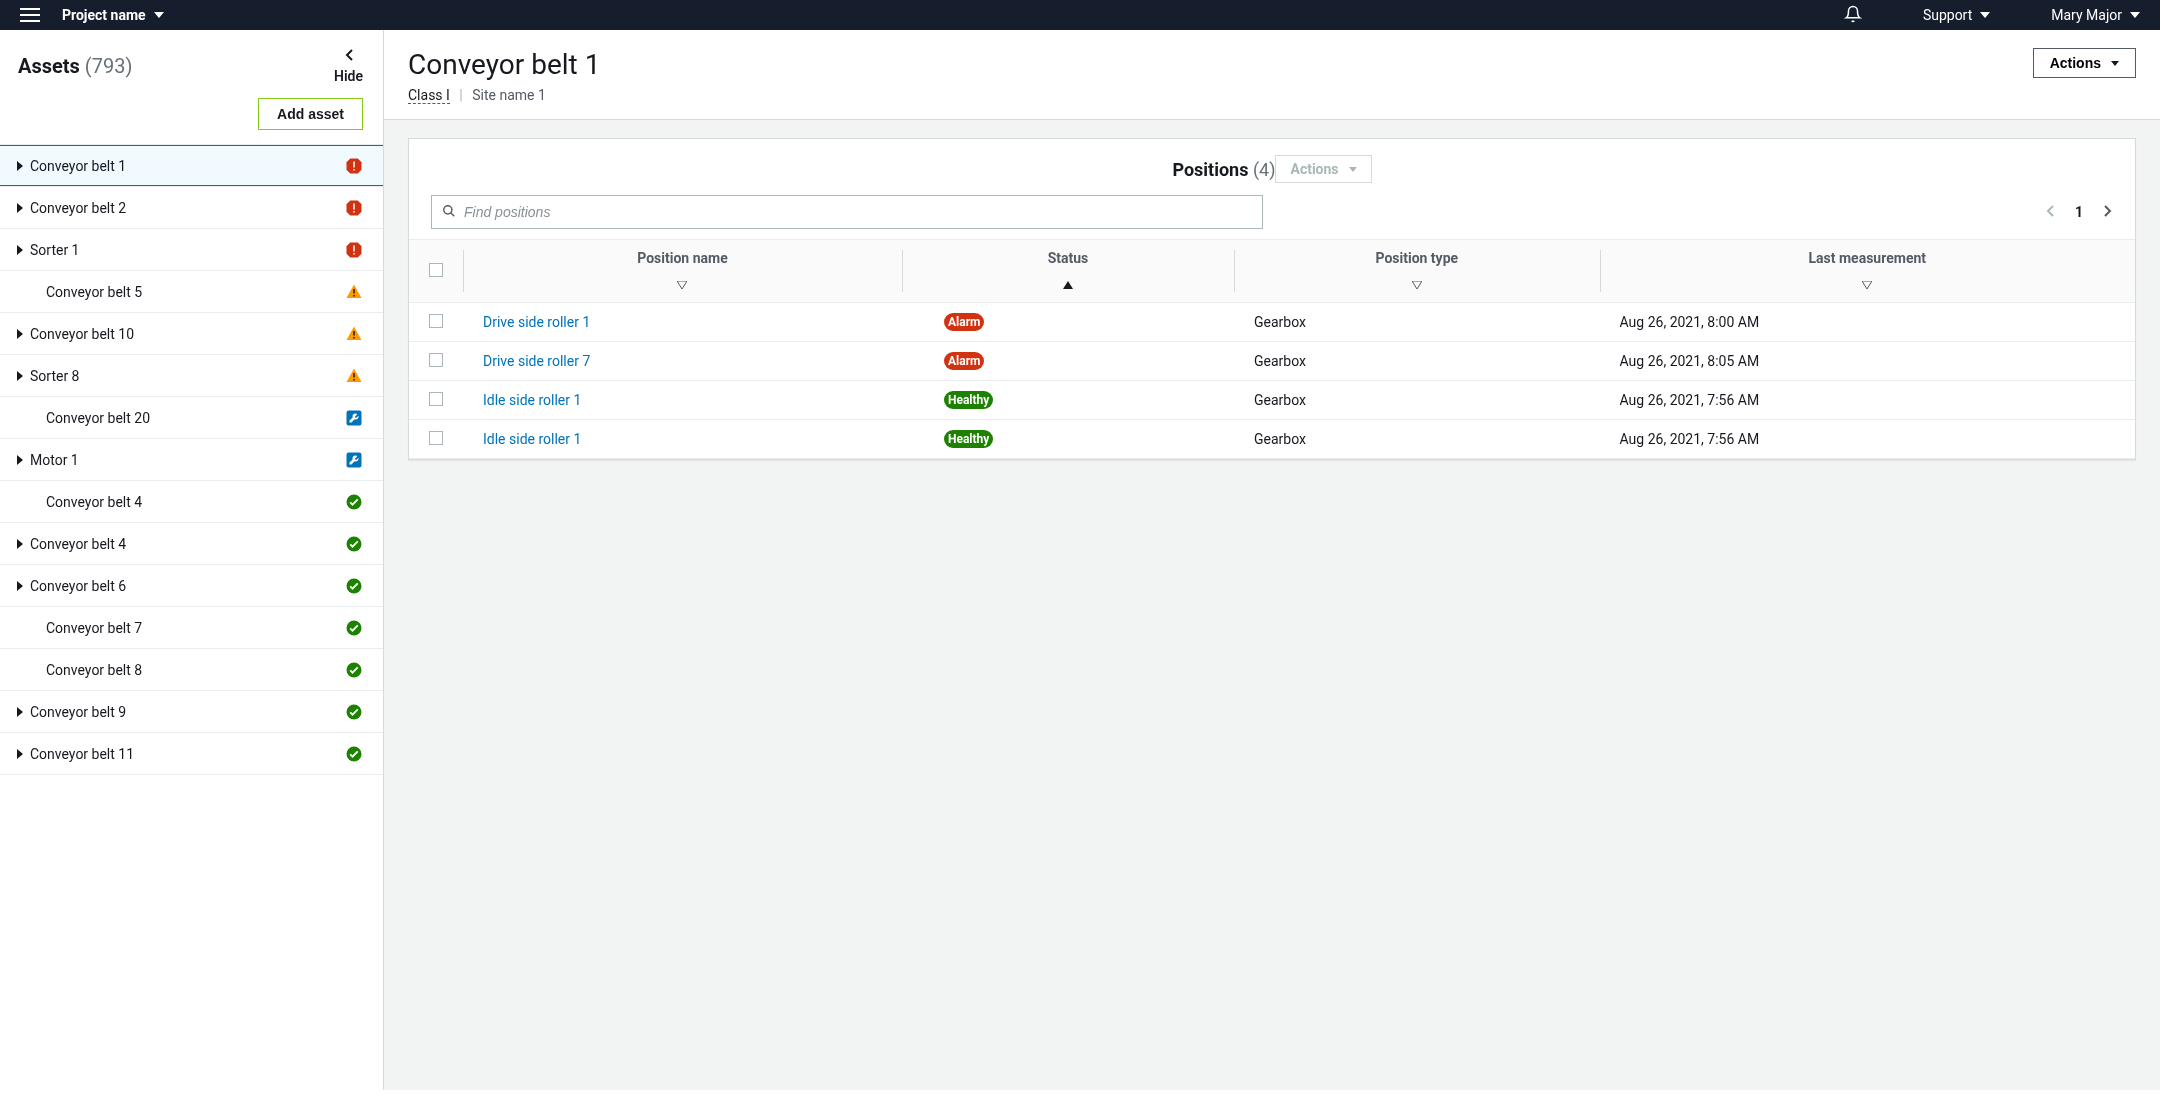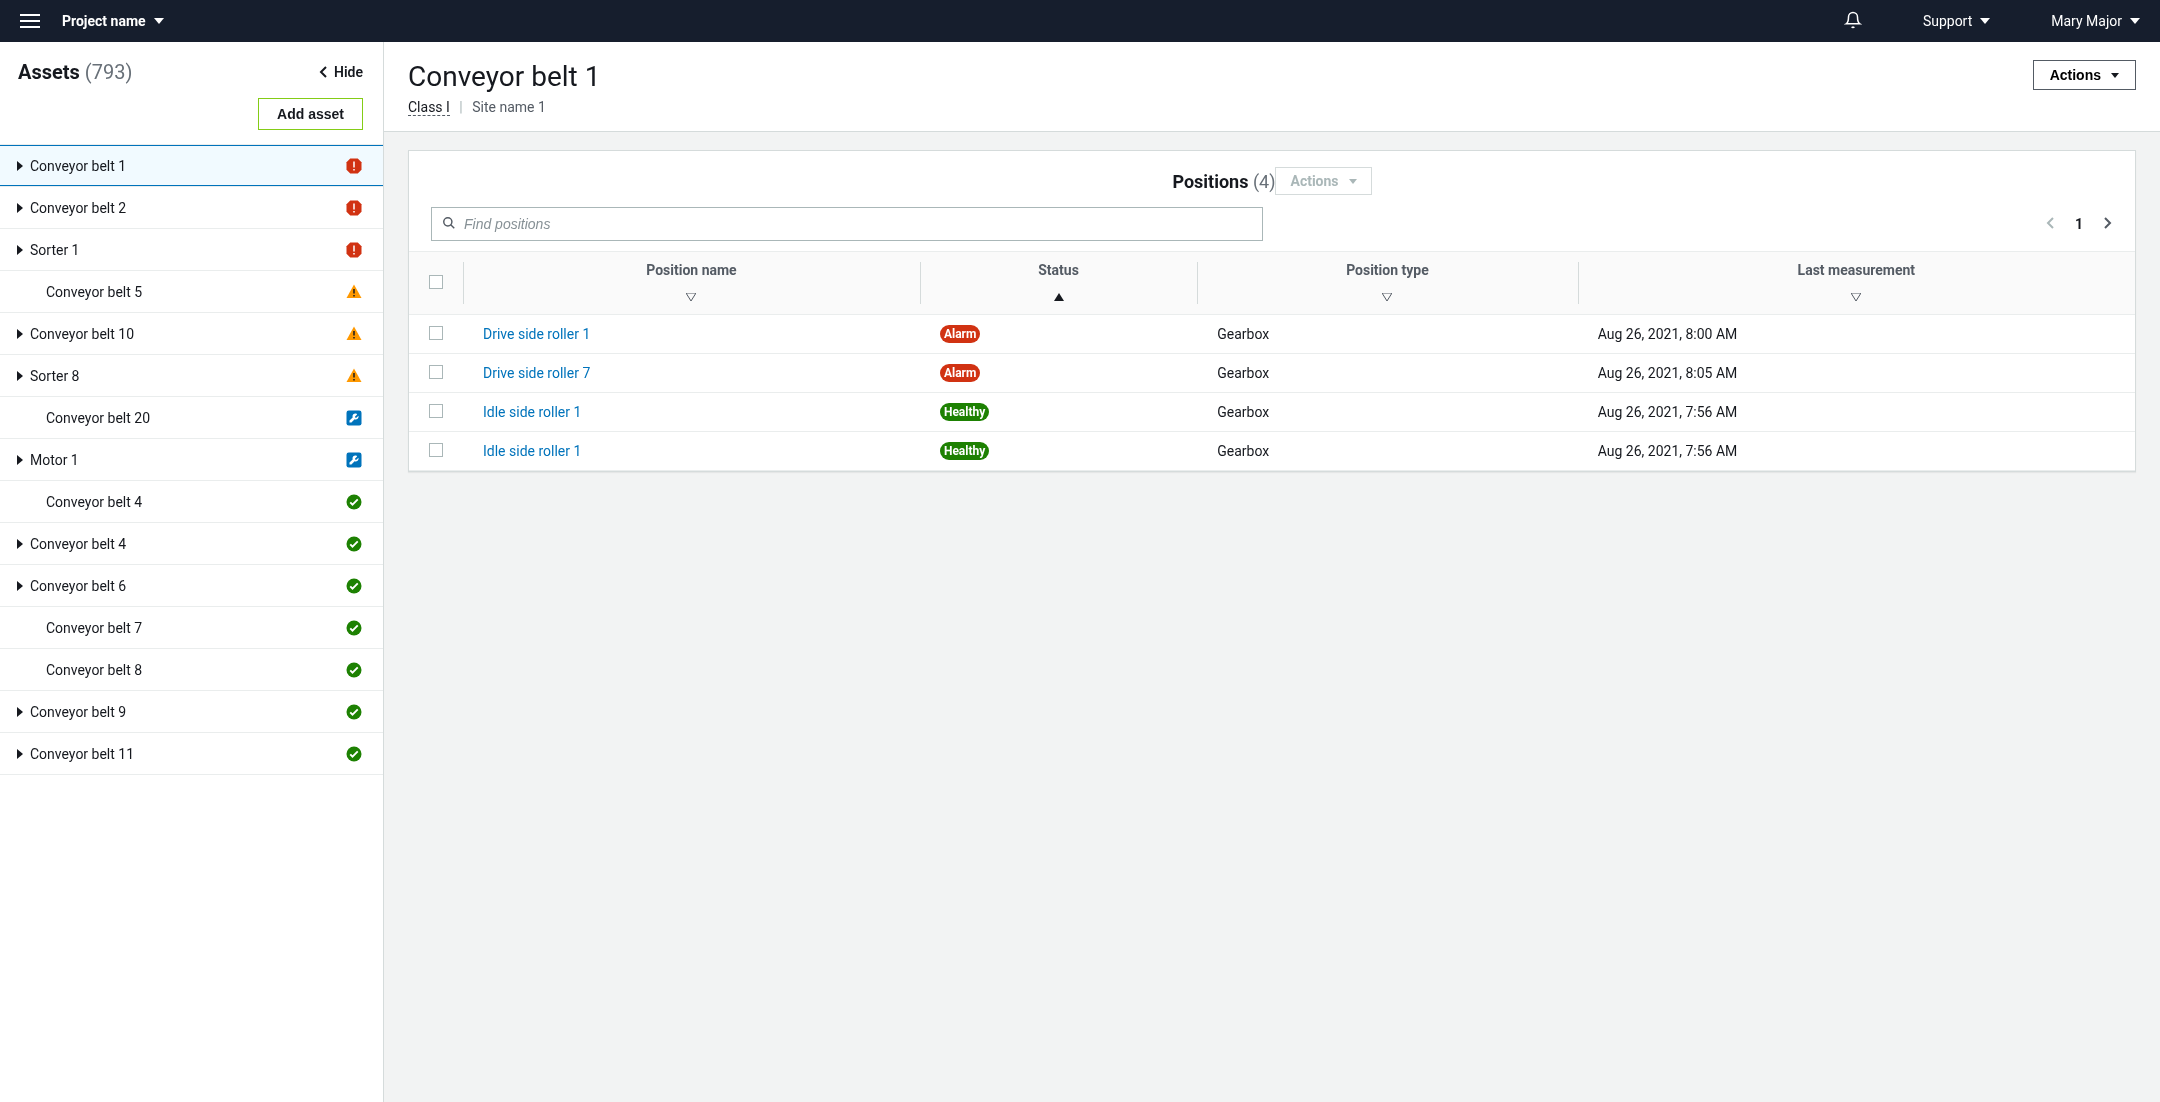--- a/index.html
+++ b/index.html
@@ -1,39 +1,39 @@
 <!DOCTYPE html>
 <html><head>
 <meta charset="utf-8">
 <style>
   * { box-sizing: border-box; margin: 0; padding: 0; }
   body { font-family: "Amazon Ember", -apple-system, BlinkMacSystemFont, "Segoe UI", Roboto, Helvetica, Arial, sans-serif; font-size: 14px; color: #16191f; background: #fff; }
   
-  .topnav { display: flex; align-items: center; height: 42px; background: #161e2d; color: #fff; padding: 0 20px; }
+  .topnav { display: flex; align-items: center; height: 30px; background: #161e2d; color: #fff; padding: 0 20px; }
   .hamburger { display: inline-flex; flex-direction: column; gap: 4px; cursor: pointer; margin-right: 22px; }
   .hamburger span { width: 20px; height: 2px; background: #fff; }
   .topnav .proj { display: flex; align-items: center; gap: 8px; font-weight: 700; cursor: pointer; }
   .topnav .spacer { flex: 1; }
   .topnav .right { display:flex; align-items:center; gap: 24px; }
   .topnav .navlink { display:flex; align-items:center; gap:8px; cursor:pointer; font-weight:400;margin-left:37px; }
   .caret-down { width: 0; height:0; border-left:5px solid transparent; border-right:5px solid transparent; border-top:6px solid currentColor; display:inline-block; }
   .caret-down.small { border-left-width:4px; border-right-width:4px; border-top-width:5px; }
   .bell-icon { display:inline-block; }
 
   
   .wrap { display:flex; height: calc(100vh - 42px); }
   .sidebar { width: 384px; border-right: 1px solid #d5dbdb; display:flex; flex-direction:column; overflow:hidden; }
   .main { flex:1; background:#f2f3f3; display:flex; flex-direction:column; overflow:hidden; }
 
   
   .sb-header { padding: 18px 20px 14px 18px; border-bottom:1px solid #eaeded; background:#fff; }
   .sb-header-row1 { display:flex; align-items:center; justify-content:space-between; }
   .sb-title { font-size: 20px; font-weight:700; }
   .sb-title .count { color:#687078; font-weight:400;text-align:right; }
-  .sb-hide { display:flex; align-items:center; gap:6px; cursor:pointer; font-weight:600; color:#16191f; }
+  .sb-hide { display:flex; align-items:center; gap:6px; cursor:pointer; font-weight:600; color:#16191f;flex-direction:column; }
   .sb-hide svg { display:block; }
   .sb-add-row { display:flex; justify-content:flex-end; margin-top: 14px; }
   .btn { border:1px solid #84cc16; background:#fff; padding: 7px 18px; font-size:14px; font-weight:700; cursor:pointer; color:#16191f; }
 
   
   .asset-list { overflow-y:auto; flex:1; }
   .asset-row { display:flex; align-items:center; height:42px; padding: 0 18px 0 12px; border-bottom:1px solid #eaeded; cursor:pointer; }
   .asset-row.selected { background:#f1faff; box-shadow: inset 0 1px 0 #0073bb, inset 0 -1px 0 #0073bb; }
   .asset-row .tw { width:16px; display:flex; justify-content:center; }
   .asset-row .tw .tri { width:0;height:0;border-top:5px solid transparent;border-bottom:5px solid transparent;border-left:6px solid #16191f; }
@@ -69,21 +69,21 @@
 
   
   table.positions { width:100%; border-collapse:collapse; }
   table.positions thead th { text-align:left; font-weight:700; color:#545b64; font-size:14px; padding: 10px 20px; border-top:1px solid #eaeded; border-bottom:1px solid #eaeded; background:#fafafa; position:relative; }
   table.positions thead th:not(:first-child)::before { content:""; position:absolute; left:0; top:10px; bottom:10px; width:1px; background:#d5dbdb; }
   table.positions tbody td { padding: 10px 20px; border-bottom:1px solid #eaeded; vertical-align:middle; }
   .th-inner { display:flex; align-items:center; justify-content:space-between; gap:10px;flex-direction:column; }
   .sort-ind { color:#545b64; }
   .chk { width:14px; height:14px; border:1px solid #aab7b8; background:#fff; display:inline-block; cursor:pointer; }
   .pos-link { color:#0073bb; cursor:pointer; }
-  .badge { display:inline-block; padding: 2px 4px; border-radius: 12px; color:#fff; font-size:12px; font-weight:700; }
+  .badge { display:inline-block; padding: 2px 4px; border-radius: 12px; color:#fff; font-size:12px; font-weight:700;margin-left:22px; }
   .badge.alarm { background:#d13212; }
   .badge.healthy { background:#1d8102; }
 
   .col-chk { width:48px; text-align:center; }
 </style>
 </head>
 <body>
 
 <div class="topnav">
   <div class="hamburger">

